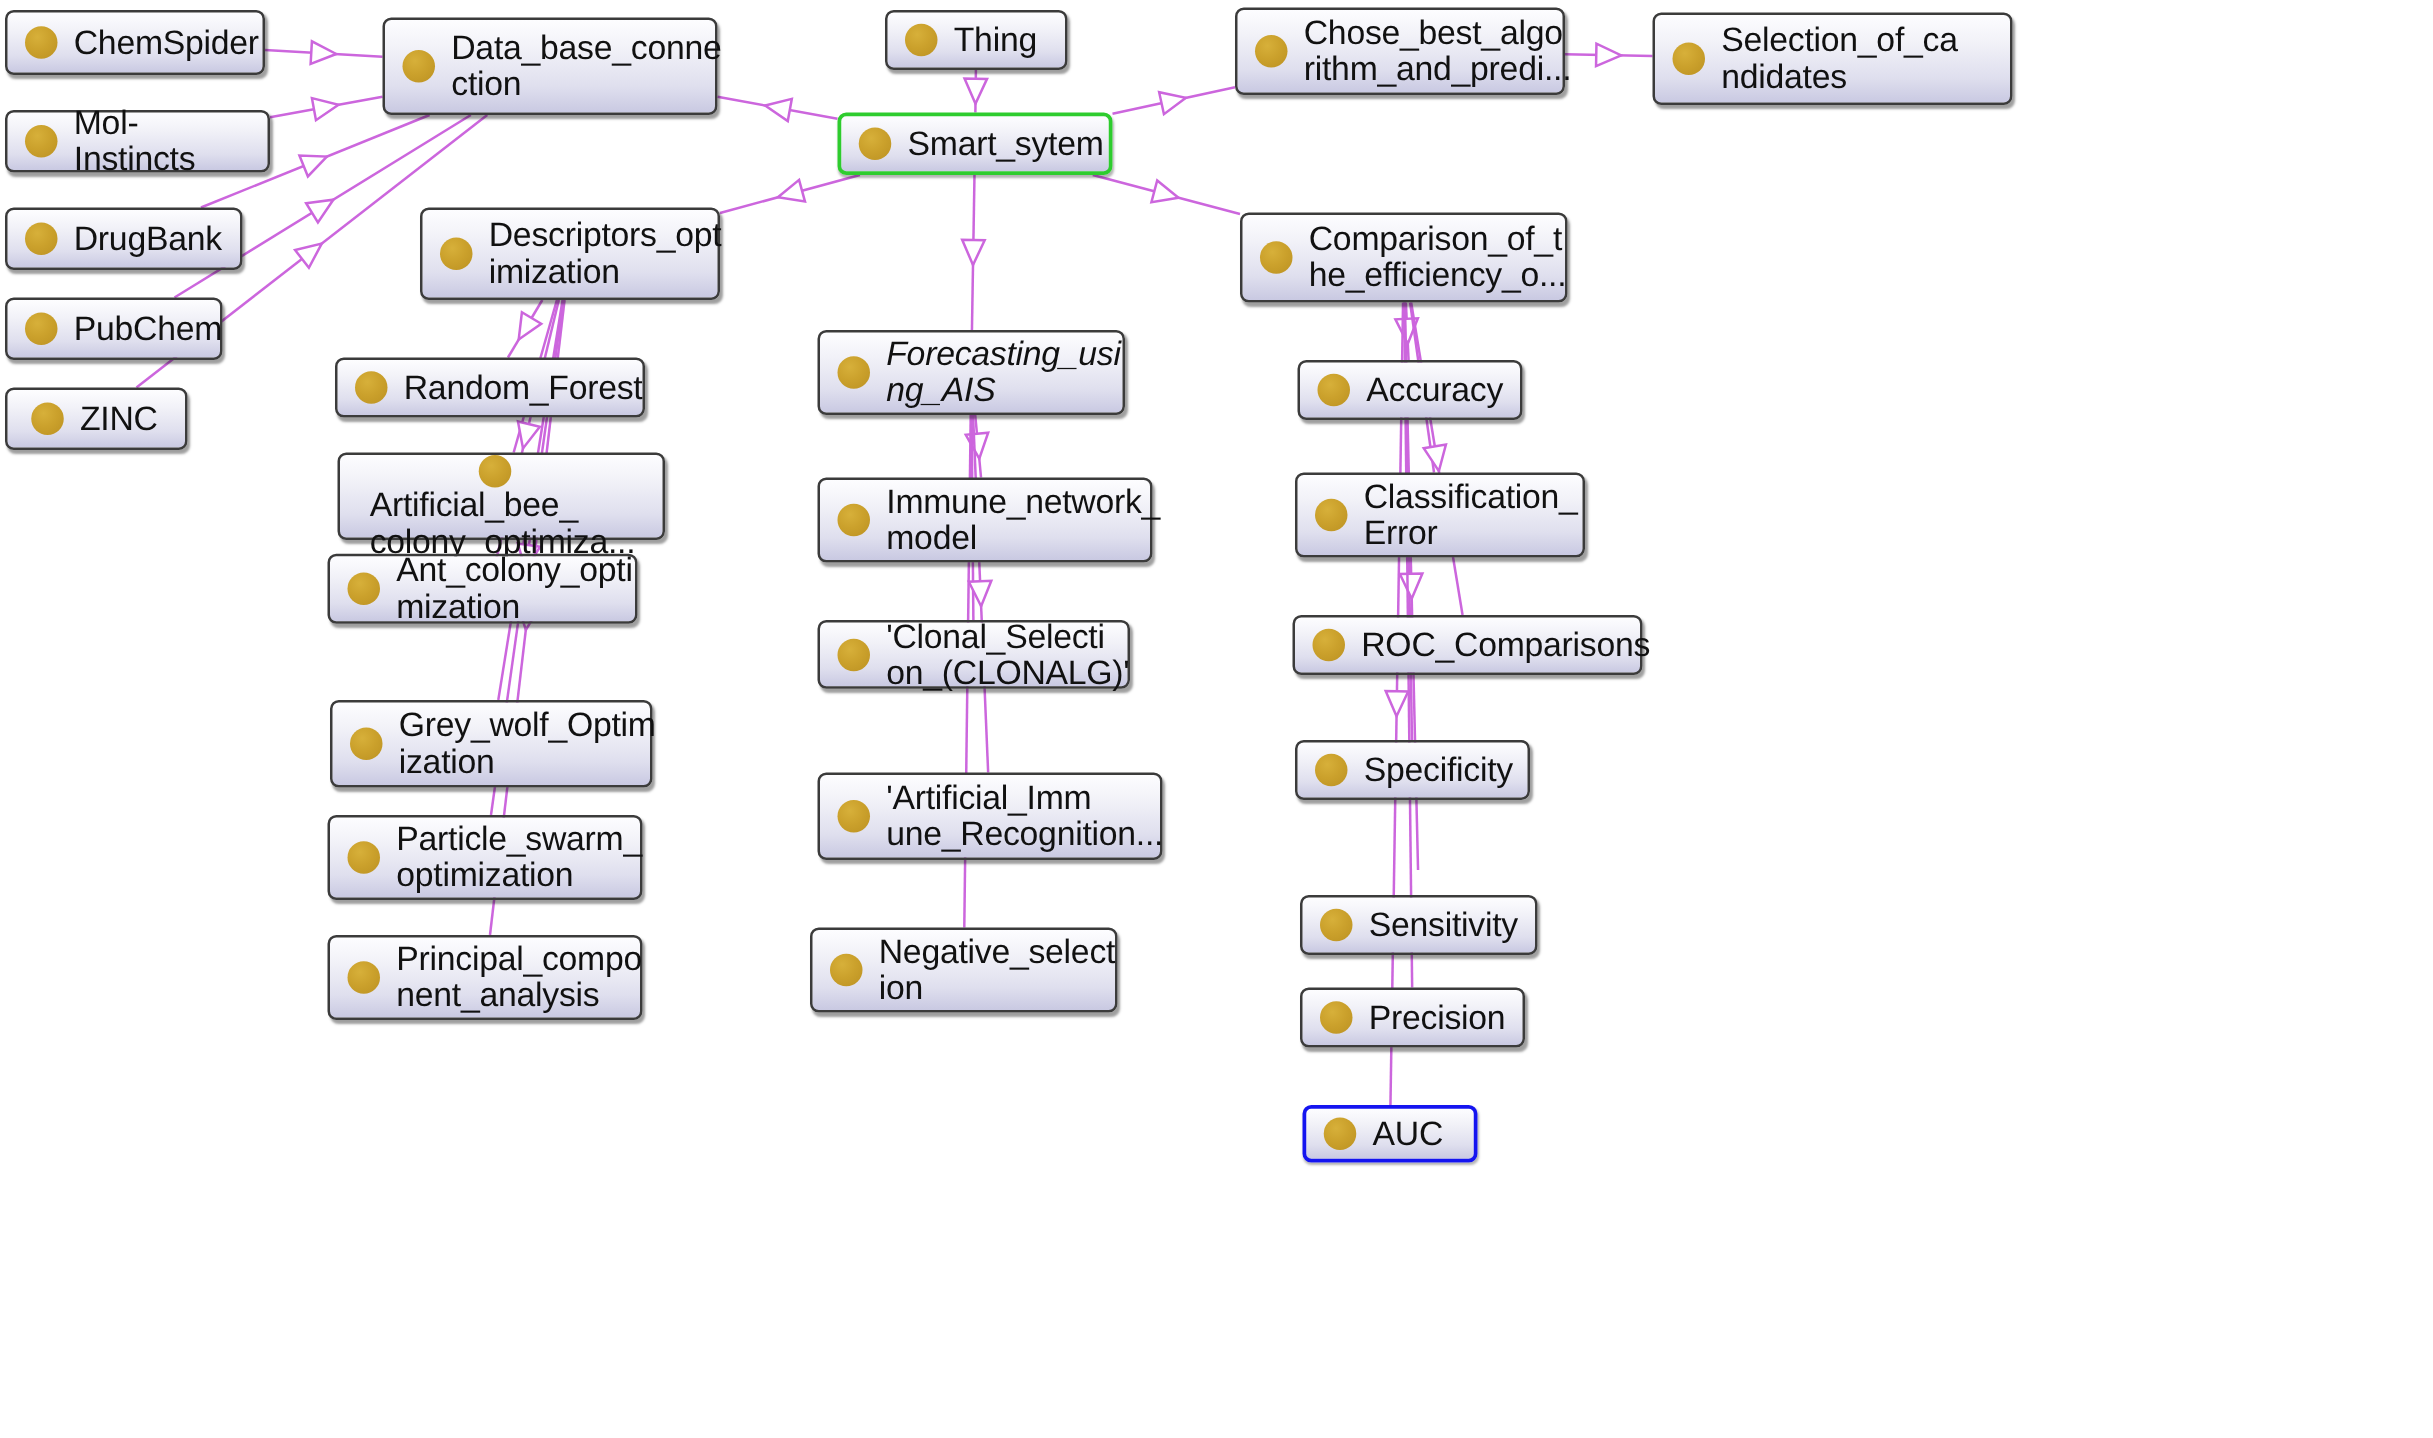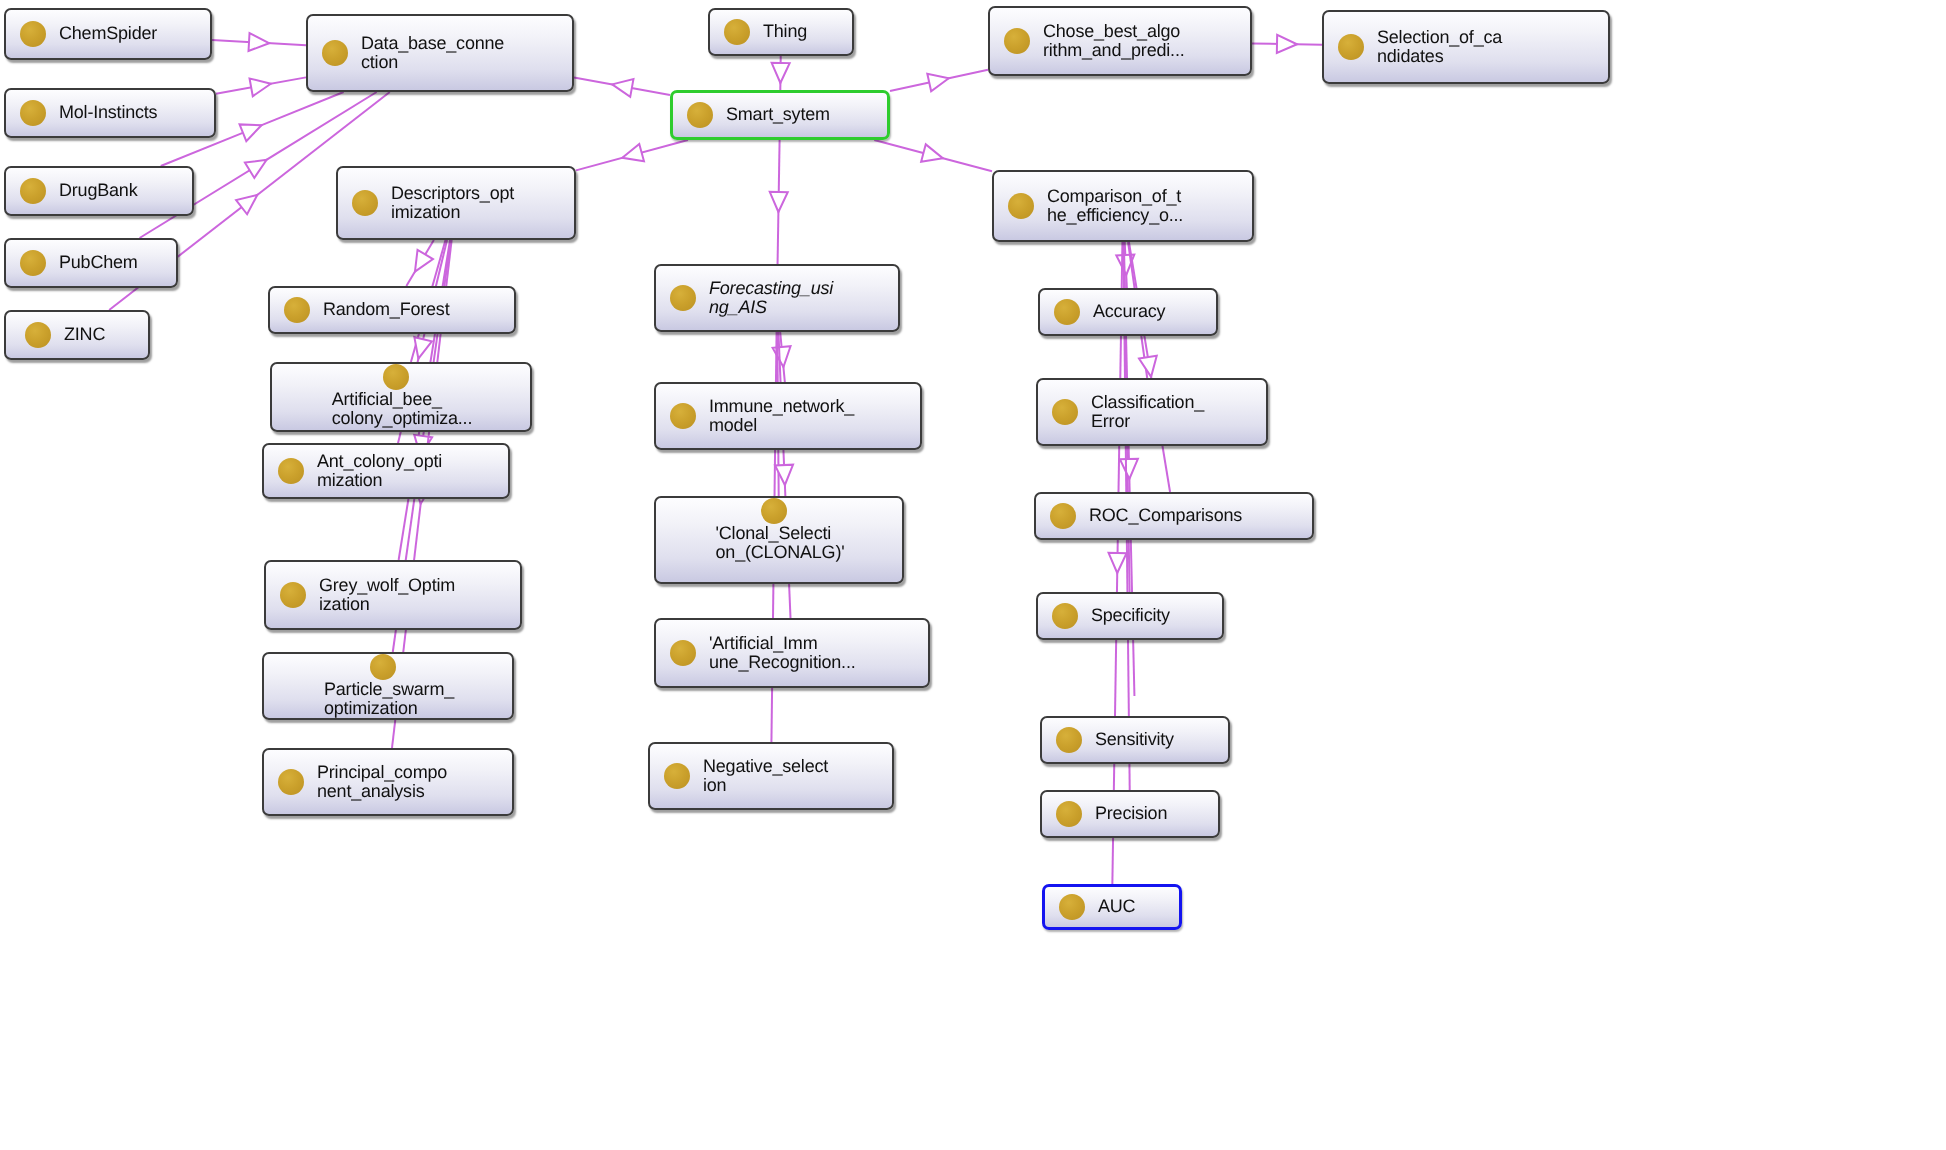--- a/index.html
+++ b/index.html
@@ -47,21 +47,21 @@
   }
   .bullet {
     flex: 0 0 auto;
     width: 26px;
     height: 26px;
     border-radius: 50%;
     background: radial-gradient(circle at 38% 33%, #d7b03a 0%, #cba12c 45%, #bb9122 100%);
     margin-right: 13px;
   }
   .label {
-    font-size: 18px;
+    font-size: 27px;
     line-height: 1.07;
     color: #111111;
     letter-spacing: -0.2px;
     white-space: pre-line;
     text-rendering: geometricPrecision;
   }
 </style>
 </head>
 <body>
 
@@ -264,21 +264,21 @@
       <div class="node" style="left: 1036px; top: 378px; width: 232px; height: 68px;">
         <span class="bullet"></span>
         <span class="label">Classification_
 Error</span>
       </div>
       <div class="node" style="left: 262px; top: 443px; width: 248px; height: 56px;">
         <span class="bullet"></span>
         <span class="label">Ant_colony_opti
 mization</span>
       </div>
-      <div class="node" style="left: 654px; top: 496px; width: 250px; height: 88px; flex-direction: column;">
+      <div class="node" style="left: 654px; top: 496px; width: 250px; height: 55px;">
         <span class="bullet"></span>
         <span class="label">'Clonal_Selecti
 on_(CLONALG)'</span>
       </div>
       <div class="node" style="left: 1034px; top: 492px; width: 280px; height: 48px;">
         <span class="bullet"></span>
         <span class="label">ROC_Comparisons</span>
       </div>
       <div class="node" style="left: 264px; top: 560px; width: 258px; height: 70px;">
         <span class="bullet"></span>
@@ -287,21 +287,21 @@
       </div>
       <div class="node" style="left: 1036px; top: 592px; width: 188px; height: 48px;">
         <span class="bullet"></span>
         <span class="label">Specificity</span>
       </div>
       <div class="node" style="left: 654px; top: 618px; width: 276px; height: 70px;">
         <span class="bullet"></span>
         <span class="label">'Artificial_Imm
 une_Recognition...</span>
       </div>
-      <div class="node" style="left: 262px; top: 652px; width: 252px; height: 68px; flex-direction: column;">
+      <div class="node" style="left: 262px; top: 652px; width: 252px; height: 68px;">
         <span class="bullet"></span>
         <span class="label">Particle_swarm_
 optimization</span>
       </div>
       <div class="node" style="left: 1040px; top: 716px; width: 190px; height: 48px;">
         <span class="bullet"></span>
         <span class="label">Sensitivity</span>
       </div>
       <div class="node" style="left: 262px; top: 748px; width: 252px; height: 68px;">
         <span class="bullet"></span>

